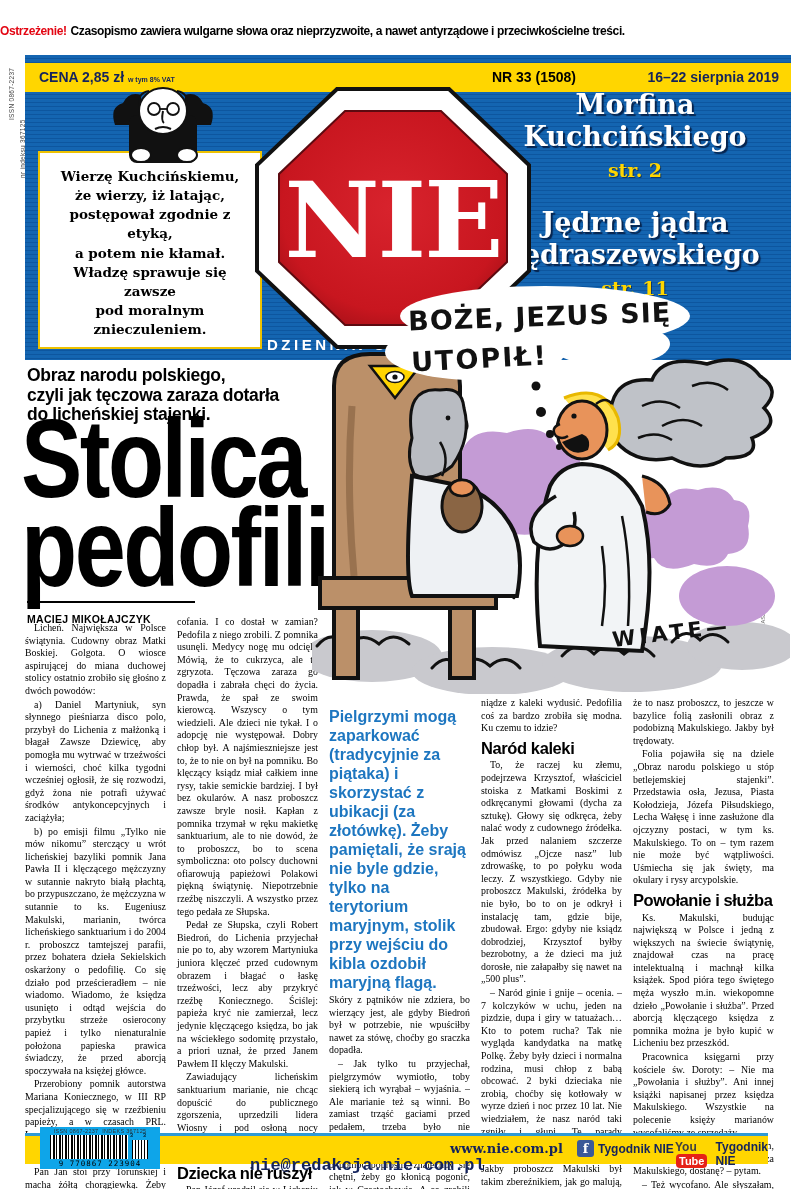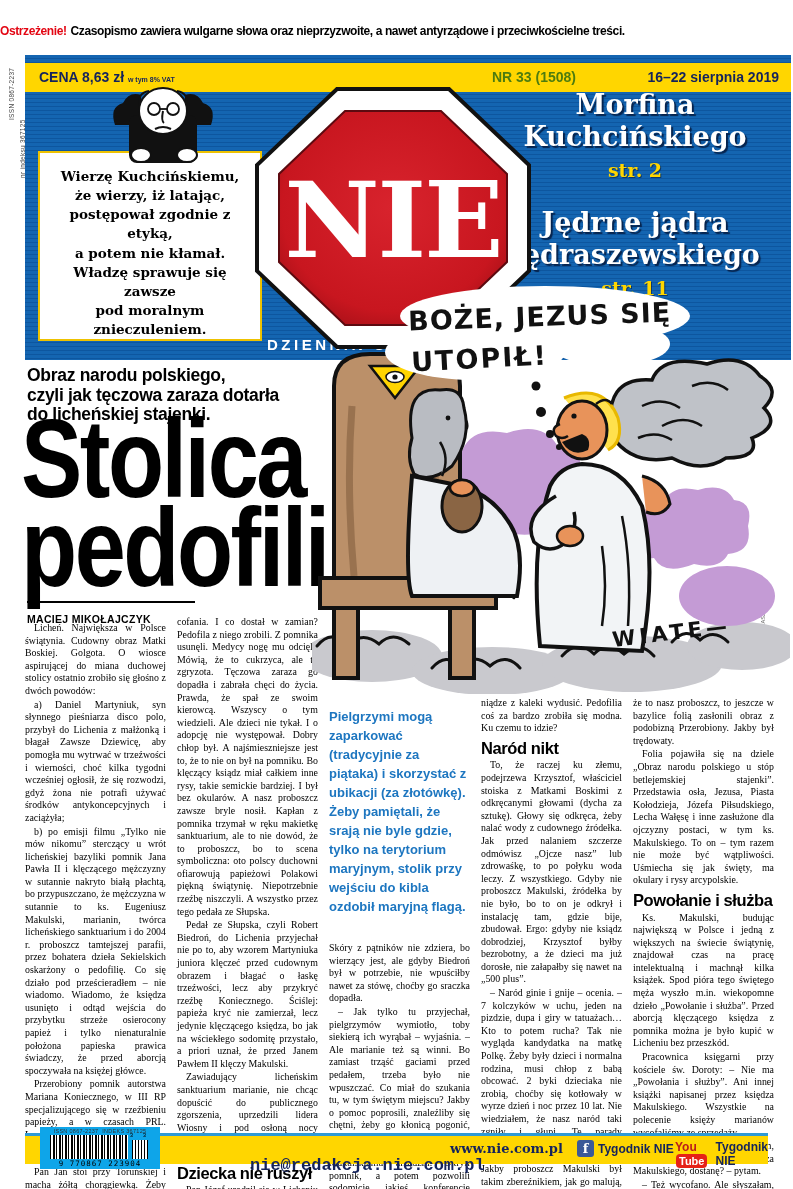--- a/index.html
+++ b/index.html
@@ -14,25 +14,25 @@
   
   .vert{position:absolute;font-size:6.5px;color:#444;transform:rotate(-90deg);
         transform-origin:left top;white-space:nowrap;letter-spacing:.3px;}
 
   
   .masthead{position:absolute;left:25px;top:55px;width:766px;height:305px;
     background:repeating-linear-gradient(180deg,#1465b1 0px,#1465b1 3px,#0d569f 3px,#0d569f 4px);}
   .pricebar{position:absolute;left:0;top:8px;width:100%;height:29px;background:#ffd600;}
   .price{position:absolute;left:14px;top:6px;font-size:14px;font-weight:bold;color:#14235c;}
   .price small{font-size:7px;font-weight:bold;}
-  .issue{position:absolute;right:215px;top:6px;font-size:14px;font-weight:bold;color:#4d7c0f;}
+  .issue{position:absolute;right:215px;top:6px;font-size:14px;font-weight:bold;color:#000000;}
   .dates{position:absolute;right:12px;top:6px;font-size:14px;font-weight:bold;color:#14235c;}
 
   .quotebox{position:absolute;left:13px;top:96px;width:208px;height:172px;background:#fff;
-            border:2px solid #eec200;padding:14px 6px 0 6px;text-align:center;
+            border:2px solid #eec200;padding:14px 6px 8px 6px;text-align:center;
             font-family:"DejaVu Serif",serif;font-weight:bold;font-size:13.5px;line-height:1.42;
             white-space:pre-line;z-index:2;}
   .caricature{position:absolute;left:82px;top:30px;width:112px;height:78px;z-index:3;}
 
   .teasers{position:absolute;right:21px;top:34px;width:270px;text-align:center;z-index:2;}
   .teaser-title{font-family:"DejaVu Serif",serif;font-weight:bold;color:#fff;
                 font-size:27px;line-height:32px;white-space:pre-line;
                 text-shadow:2px 2px 1px rgba(5,25,60,.85);}
   .teaser-page{font-family:"DejaVu Serif",serif;font-weight:bold;color:#ffd600;
                font-size:19px;margin:6px 0 26px 0;text-shadow:1px 1px 0 rgba(5,25,60,.6);}
@@ -63,37 +63,37 @@
   #col0{left:25px; top:622px;}
   #col1{left:177px;top:616px;}
   #col2{left:329px;top:697px;}
   #col3{left:481px;top:697px;}
   #col4{left:633px;top:697px;}
   .col p{margin:0 0 1px 0;text-indent:9px;}
   .col p.ni{text-indent:0;}
   .sub{font-family:"Liberation Sans",sans-serif;font-weight:bold;font-size:16.5px;
        letter-spacing:-0.4px;margin:7px 0 5px 0;text-align:left;}
   .pq{font-family:"Liberation Sans",sans-serif;font-weight:bold;color:#1d76c0;
-      font-size:13px;line-height:19px;text-align:left;margin:10px 0 26px 0;}
+      font-size:16px;line-height:19px;text-align:left;margin:10px 0 2px 0;}
 
   
   .footer{position:absolute;left:25px;top:1133px;width:743px;height:28px;background:#ffd600;
           border-top:3px solid #2e9ad6;z-index:2;}
   .footer .mail{position:absolute;left:225px;top:20px;font-family:Liberation Mono, monospace;
                 font-weight:bold;font-size:17px;color:#14235c;}
   .footer .site{position:absolute;left:425px;top:5px;font-family:"DejaVu Serif",serif;
                 font-weight:bold;font-size:13px;color:#14235c;}
   .social{position:absolute;top:4px;display:flex;align-items:center;gap:4px;
           font-size:12px;font-weight:bold;color:#14235c;}
   #fb{left:552px;}
   #yt{left:650px;}
   .fb-ic{display:inline-block;width:17px;height:17px;background:#3b5998;color:#fff;
          border-radius:3px;text-align:center;line-height:17px;
          font-family:"DejaVu Serif",serif;font-weight:bold;font-size:13px;}
-  .yt-you{font-weight:bold;color:#b91c1c;font-size:12px;}
+  .yt-you{font-weight:bold;color:#404040;font-size:12px;}
   .yt-tube{display:inline-block;background:#e62117;color:#fff;border-radius:4px;
            padding:1px 3px;font-weight:bold;font-size:11px;margin-left:1px;}
 
   .barcode-box{position:absolute;left:40px;top:1127px;width:120px;height:42px;background:#0ea5e9;
                z-index:3;text-align:center;}
   .bc-head{font-size:5.5px;color:#333;letter-spacing:.3px;margin-top:1px;}
   .bc-wrap{position:relative;height:24px;margin:1px 6px 0 10px;}
   .bc-main{position:absolute;left:0;top:0;width:78px;height:24px;
            background:repeating-linear-gradient(90deg,#000 0 1px,#fff 1px 3px,#000 3px 5px,#fff 5px 6px);}
   .bc-addon{position:absolute;right:6px;top:5px;width:16px;height:19px;
@@ -109,21 +109,21 @@
   <div class="warning">
     <span class="red">Ostrzeżenie!</span><span>Czasopismo zawiera wulgarne słowa oraz nieprzyzwoite, a nawet antyrządowe i przeciwkościelne treści.</span>
   </div>
 
   <div class="vert" style="left:8px;top:120px;">ISSN 0867-2237</div>
   <div class="vert" style="left:19px;top:178px;">nr indeksu 367125</div>
 
   <div class="masthead">
     <div class="pricebar">
       <div class="price">
-        <span>CENA 8,63 zł</span>
+        <span>CENA 2,85 zł</span>
         <small>w tym 8% VAT</small>
       </div>
       <div class="issue">NR 33 (1508)</div>
       <div class="dates">16–22 sierpnia 2019</div>
     </div>
 
     <svg class="caricature" viewBox="0 0 112 78">
       <path d="M8 40 Q2 22 16 18 Q22 6 34 10 L34 40 Z" fill="#111"></path>
       <path d="M104 40 Q110 22 96 18 Q90 6 78 10 L78 40 Z" fill="#111"></path>
       <rect x="22" y="30" width="68" height="48" rx="8" fill="#111"></rect>
@@ -278,27 +278,27 @@
   </div>
 
   <div class="col" id="col2">
     <div class="pq">Pielgrzymi mogą zaparkować (tradycyjnie za piątaka) i skorzystać z ubikacji (za złotówkę). Żeby pamiętali, że srają nie byle gdzie, tylko na terytorium maryjnym, stolik przy wejściu do kibla ozdobił maryjną flagą.</div>
     <p class="ni">Skóry z pątników nie zdziera, bo wierzący jest, ale gdyby Biedroń był w potrzebie, nie wpuściłby nawet za stówę, choćby go sraczka dopadła.</p>
     <p>– Jak tylko tu przyjechał, pielgrzymów wymiotło, toby siekierą ich wyrąbał – wyjaśnia. – Ale marianie też są winni. Bo zamiast trząść gaciami przed pedałem, trzeba było nie wpuszczać. Co miał do szukania tu, w tym świętym miejscu? Jakby o pomoc poprosili, znaleźliby się chętni, żeby go kłonicą pogonić, jak w Częstochowie. A co zrobili zakonnicy? Golgotę proboszczowi Makulskiemu urządzili. Okryli pomnik, a potem pozwolili sodomicie jakieś konferencje urządzać. Telewizja pokazała ten jego bełkot, że nasz proboszcz to pedofil. I interes zepsuty. Bo kto przyjedzie modlić się do sanktuarium zbudowanego przez gwałciciela dzieci? A proboszcz dziecka nie ruszył. Do komunii przygotowywał, do bierzmowania, nikt nigdy się nie skarżył. Teraz dopiero jacyś skrzywdzeni się znaleźli, bo chcą pie-</p>
   </div>
 
   <div class="col" id="col3">
     <p class="ni">niądze z kaleki wydusić. Pedofilia coś za bardzo zrobiła się modna. Ku czemu to idzie?</p>
-    <h3 class="sub">Naród nikt</h3>
+    <h3 class="sub">Naród kaleki</h3>
     <p>To, że raczej ku złemu, podejrzewa Krzysztof, właściciel stoiska z Matkami Boskimi z odkręcanymi głowami (dycha za sztukę). Głowy się odkręca, żeby nalać wody z cudownego źródełka. Jak przed nalaniem szczerze odmówisz „Ojcze nasz” lub zdrowaśkę, to po połyku woda leczy. Z wszystkiego. Gdyby nie proboszcz Makulski, źródełka by nie było, bo to on je odkrył i instalację tam, gdzie bije, zbudował. Ergo: gdyby nie ksiądz dobrodziej, Krzysztof byłby bezrobotny, a że dzieci ma już dorosłe, nie załapałby się nawet na „500 plus”.</p>
     <p>– Naród ginie i gnije – ocenia. – 7 kolczyków w uchu, jeden na pizdzie, dupa i giry w tatuażach… Kto to potem rucha? Tak nie wygląda kandydatka na matkę Polkę. Żeby były dzieci i normalna rodzina, musi chłop z babą obcować. 2 byki dzieciaka nie zrobią, choćby się kotłowały w wyrze dzień i noc przez 10 lat. Nie wiedziałem, że nasz naród taki zgniły i głupi. Te parady zboczeńców z gołymi dupami, ataki na Matkę Boską i na księży… Jakby proboszcz Makulski był takim zbereźnikiem, jak go malują, to Hetmanka Polski nigdy by mu nie pomogła w budowie sanktuarium. A bez jej wstawiennictwa w Licheniu nadal byłyby chaszcze. Tu ludzie na PiS głosują, bo Kaczyński i Morawiecki widzą to wielkie zagrożenie dla Polski i Polaków. I deprawacji się sprzeciwiają, zboczenie nazywają po imieniu. Liczę, że wielebnego Makulskiego z fałszywych oskarżeń oczyszczą. Na marianów liczyć nie można, bo nie tylko wywalili księdza z pomnika, myśląc,</p>
   </div>
 
   <div class="col" id="col4">
-    <p class="ni">że to nasz proboszcz, to jeszcze w bazylice folią zasłonili obraz z podobizną Przerobiony. Jakby był trędowaty.</p>
+    <p class="ni">że to nasz proboszcz, to jeszcze w bazylice folią zasłonili obraz z podobizną Makulskiego. Jakby był trędowaty.</p>
     <p>Folia pojawiła się na dziele „Obraz narodu polskiego u stóp betlejemskiej stajenki”. Przedstawia osła, Jezusa, Piasta Kołodzieja, Józefa Piłsudskiego, Lecha Wałęsę i inne zasłużone dla ojczyzny postaci, w tym ks. Makulskiego. To on – tym razem nie może być wątpliwości. Uśmiecha się jak święty, ma okulary i rysy arcypolskie.</p>
     <h3 class="sub">Powołanie i służba</h3>
     <p>Ks. Makulski, budując największą w Polsce i jedną z większych na świecie świątynię, znajdował czas na pracę intelektualną i machnął kilka książek. Spod pióra tego świętego męża wyszło m.in. wiekopomne dzieło „Powołanie i służba”. Przed aborcją klęczącego księdza z pomnika można je było kupić w Licheniu bez przeszkód.</p>
     <p>Pracownica księgarni przy kościele św. Doroty: – Nie ma „Powołania i służby”. Ani innej książki napisanej przez księdza Makulskiego. Wszystkie na polecenie księży marianów wycofaliśmy ze sprzedaży.</p>
     <p>– A przewodnik po sanktuarium, uwzględniający zasługi Eugeniusza Makulskiego, dostanę? – pytam.</p>
     <p>– Też wycofano. Ale słyszałam, że można kupić przy bazylice.</p>
 
   </div>
 
   <div class="footer">

